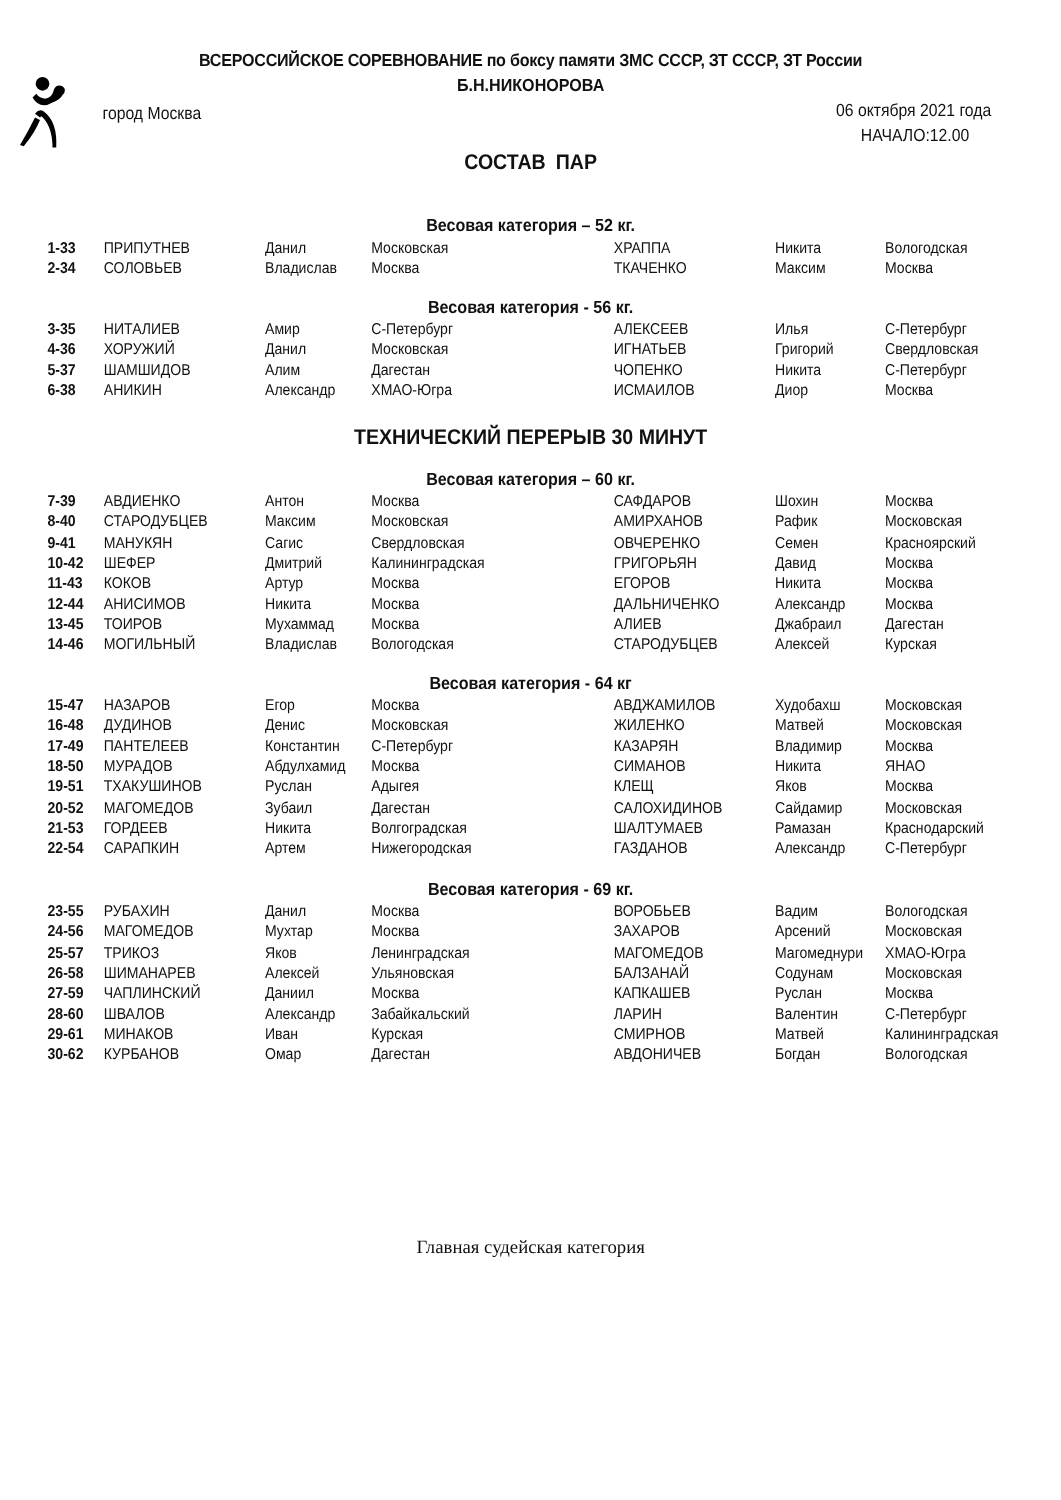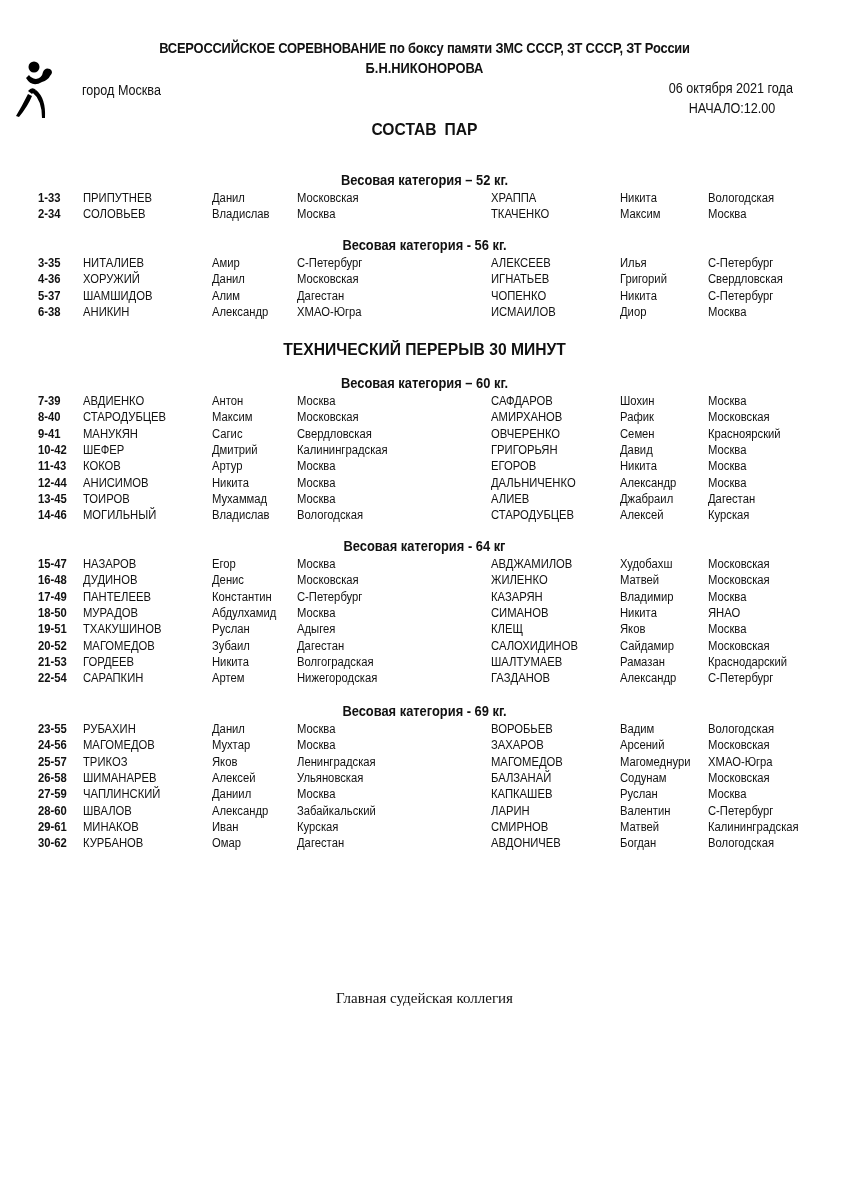--- a/index.html
+++ b/index.html
@@ -319,13 +319,13 @@
       <span class="ln1">КУРБАНОВ</span>
       <span class="fn1">Омар</span>
       <span class="rg1">Дагестан</span>
       <span class="ln2">АВДОНИЧЕВ</span>
       <span class="fn2">Богдан</span>
       <span class="rg2">Вологодская</span>
     </div>
     <div class="break" style="top: 340px;">ТЕХНИЧЕСКИЙ ПЕРЕРЫВ  30 МИНУТ</div>
   </div>
 
-<div class="footer">Главная судейская коллегия</div>
+<div class="footer">Главная судейская категория</div>
 
 </body></html>

